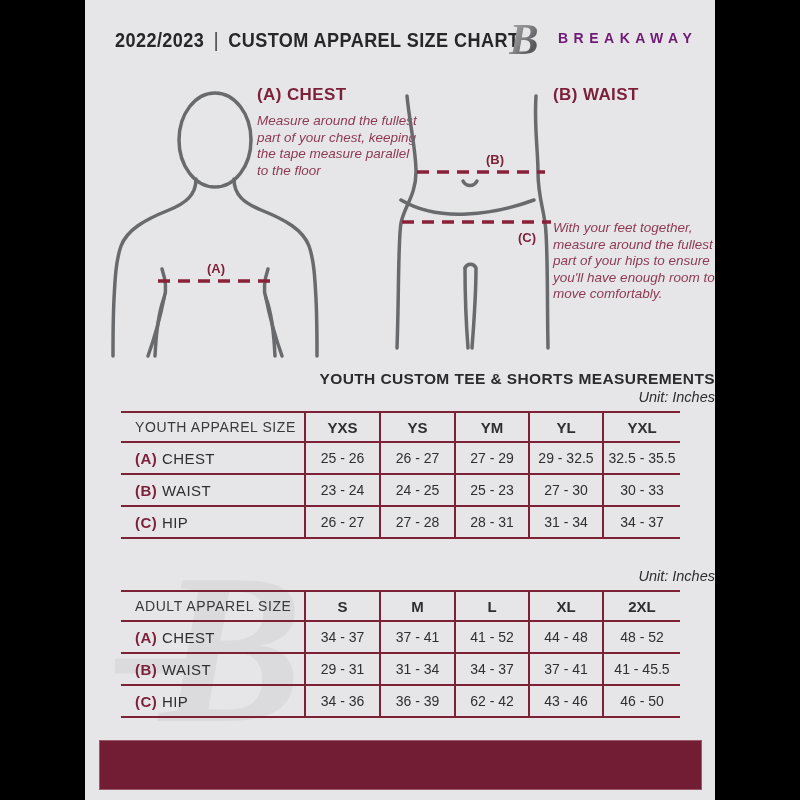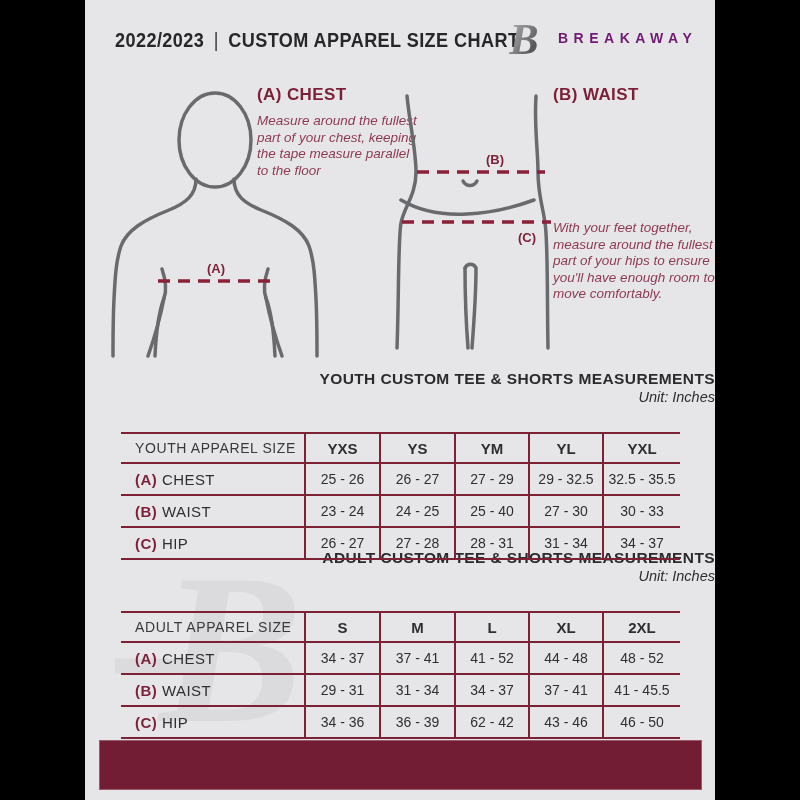--- a/index.html
+++ b/index.html
@@ -47,21 +47,20 @@
   .unit-line{left:0;width:630px;text-align:right;font-size:14.5px;font-style:italic;color:#2e2e30}
   #youth-title{top:370px}
   #youth-unit{top:389px}
   #adult-title{top:549px}
   #adult-unit{top:568px}
 
   
   table.size-table{
     position:absolute;left:36px;width:559px;border-collapse:collapse;table-layout:fixed;
     z-index:2;
-    margin-top:21px;
   }
   #youth-table{top:411px}
   #adult-table{top:590px}
   .size-table th,.size-table td{
     border-top:2px solid #7d2137;border-bottom:2px solid #7d2137;
     text-align:center;color:#2f2f31;background:transparent;
   }
   .size-table th+th,.size-table td+td{border-left:2px solid #7d2137}
   .size-table th{height:30px;font-size:15px;font-weight:bold}
   .size-table td{height:32px;font-size:14px}
@@ -178,36 +177,35 @@
         <td>25 - 26</td>
         <td>26 - 27</td>
         <td>27 - 29</td>
         <td>29 - 32.5</td>
         <td>32.5 - 35.5</td>
       </tr>
       <tr>
         <td class="lbl"><span class="pfx">(B)</span><span>WAIST</span></td>
         <td>23 - 24</td>
         <td>24 - 25</td>
-        <td>25 - 40</td>
+        <td>25 - 23</td>
         <td>27 - 30</td>
         <td>30 - 33</td>
       </tr>
       <tr>
         <td class="lbl"><span class="pfx">(C)</span><span>HIP</span></td>
         <td>26 - 27</td>
         <td>27 - 28</td>
         <td>28 - 31</td>
         <td>31 - 34</td>
         <td>34 - 37</td>
       </tr>
     </tbody>
   </table>
 
-  <div id="adult-title" class="abs section-title">ADULT CUSTOM TEE &amp; SHORTS MEASUREMENTS</div>
   <div id="adult-unit" class="abs unit-line">Unit: Inches</div>
 
   <table id="adult-table" class="size-table">
     <colgroup>
       <col style="width:184px">
         <col style="width:75px">
         <col style="width:75px">
       <col style="width:74px">
         <col style="width:74px">
         <col style="width:77px">

